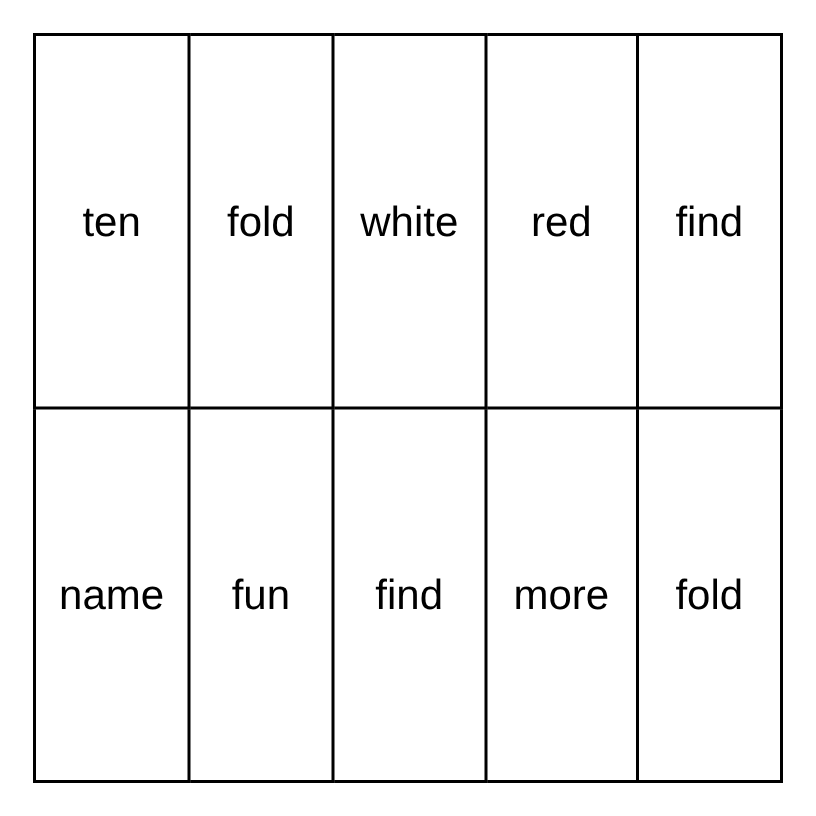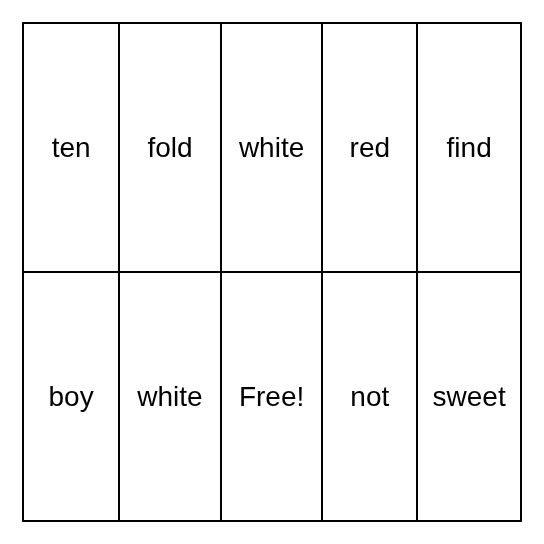--- a/index.html
+++ b/index.html
@@ -45,20 +45,20 @@
 <table class="bingo-board">
   <tbody id="board-body">
   <tr>
         <td>ten</td>
         <td>fold</td>
         <td>white</td>
         <td>red</td>
         <td>find</td>
       </tr>
       <tr>
-        <td>boy</td>
-        <td>white</td>
-        <td class="free-cell">Free!</td>
-        <td>not</td>
-        <td>sweet</td>
+        <td>name</td>
+        <td>fun</td>
+        <td>find</td>
+        <td>more</td>
+        <td>fold</td>
       </tr>
     </tbody>
 </table>
 
 </body></html>

